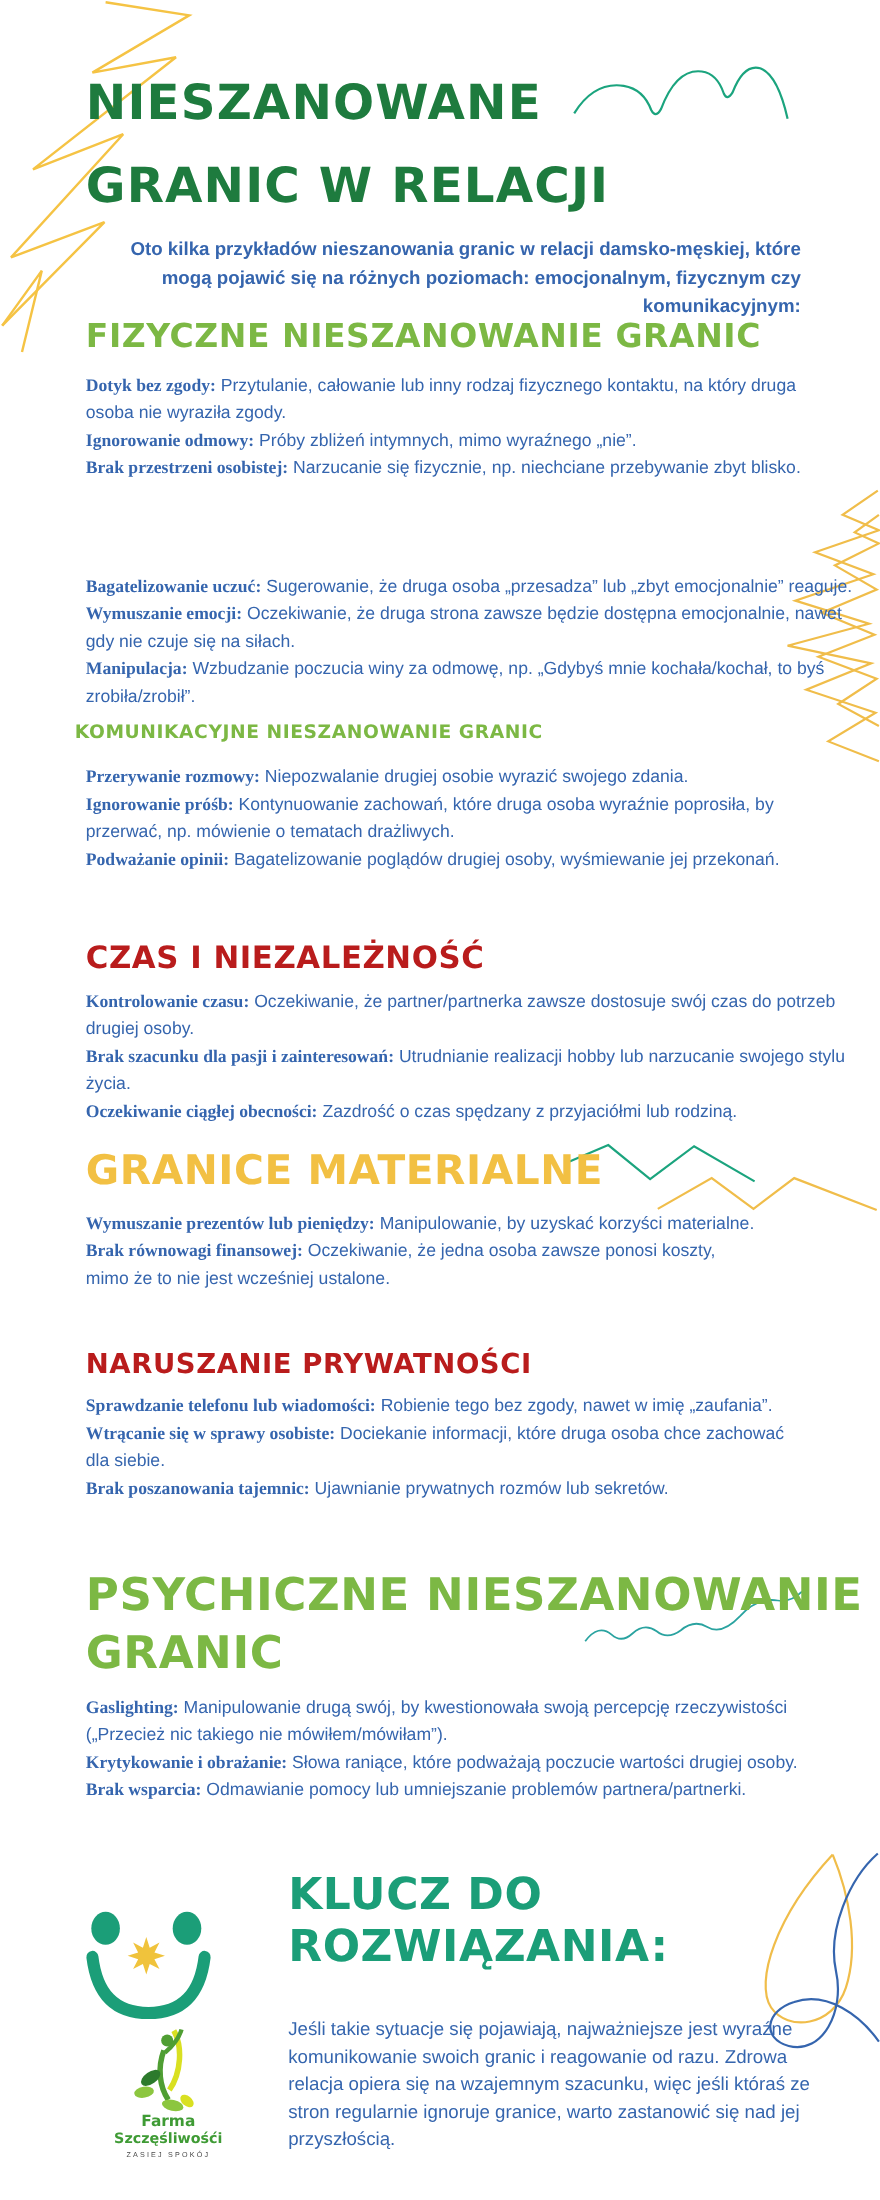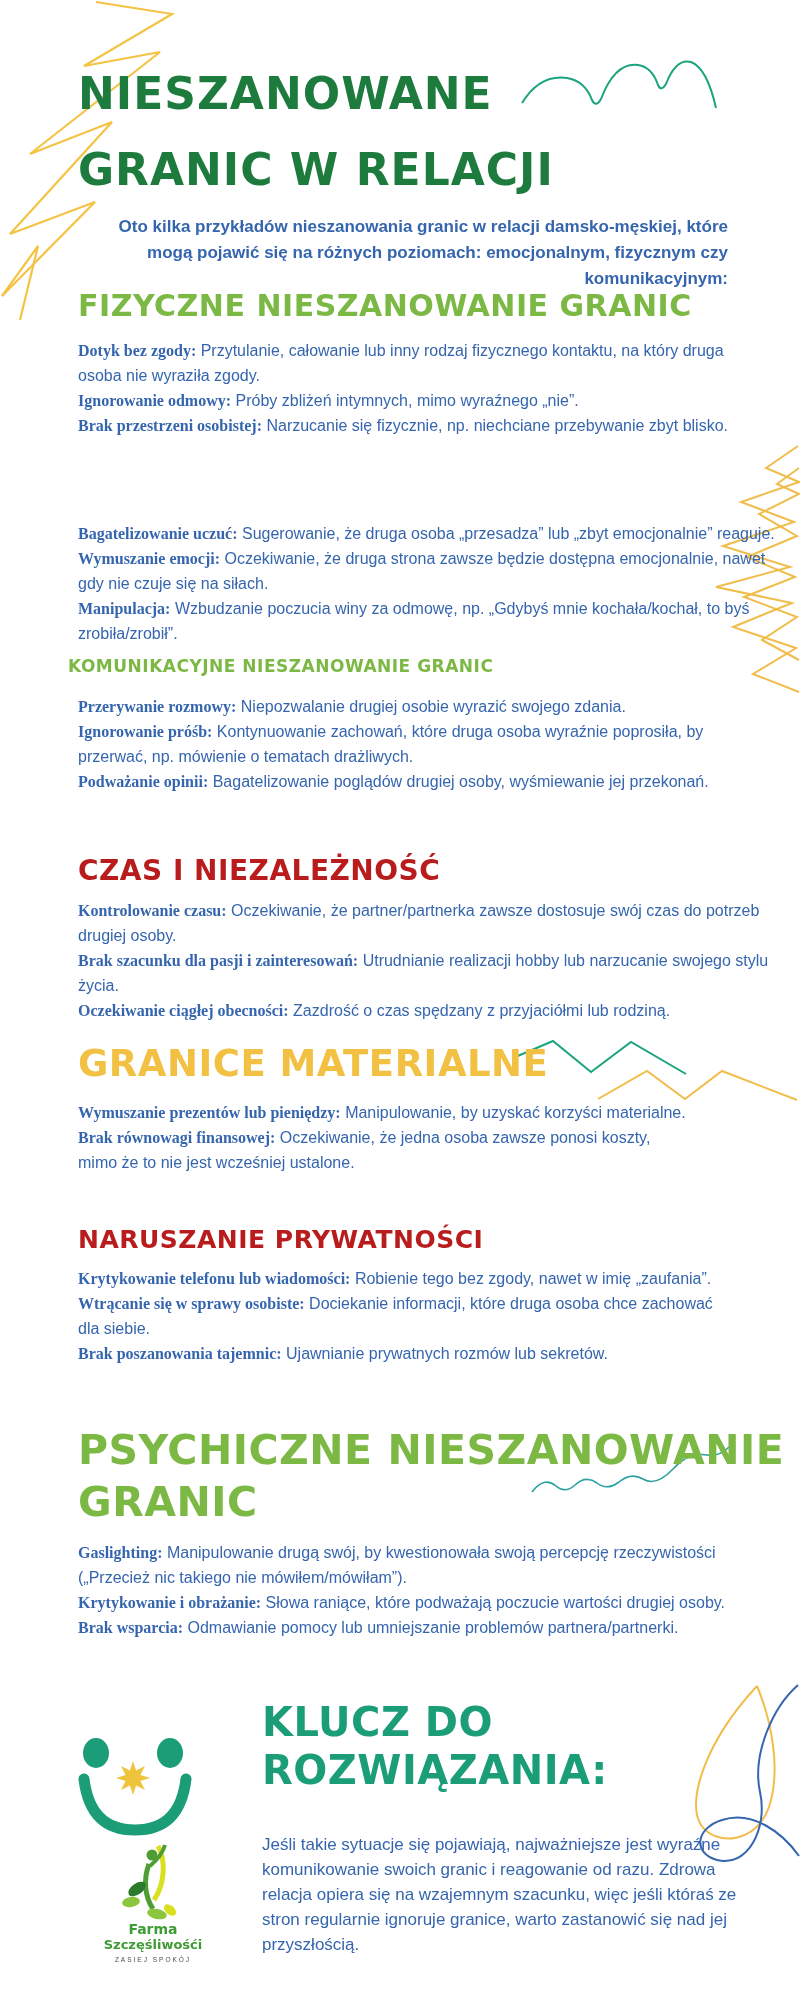--- a/index.html
+++ b/index.html
@@ -122,21 +122,21 @@
   </div>
 
   <div class="abs sec-h c-yl h5">GRANICE MATERIALNE</div>
   <div class="abs blist l5">
     <p><b>Wymuszanie prezentów lub pieniędzy:</b> <span>Manipulowanie, by uzyskać korzyści materialne.</span></p>
     <p><b>Brak równowagi finansowej:</b> <span>Oczekiwanie, że jedna osoba zawsze ponosi koszty, mimo że to nie jest wcześniej ustalone.</span></p>
   </div>
 
   <div class="abs sec-h c-tl h6">NARUSZANIE PRYWATNOŚCI</div>
   <div class="abs blist l6">
-    <p><b>Krytykowanie telefonu lub wiadomości:</b> <span>Robienie tego bez zgody, nawet w imię „zaufania”.</span></p>
+    <p><b>Sprawdzanie telefonu lub wiadomości:</b> <span>Robienie tego bez zgody, nawet w imię „zaufania”.</span></p>
     <p><b>Wtrącanie się w sprawy osobiste:</b> <span>Dociekanie informacji, które druga osoba chce zachować dla siebie.</span></p>
     <p><b>Brak poszanowania tajemnic:</b> <span>Ujawnianie prywatnych rozmów lub sekretów.</span></p>
   </div>
 
   <div class="abs sec-h c-lg h7">PSYCHICZNE NIESZANOWANIE GRANIC</div>
   <div class="abs blist l7">
     <p><b>Gaslighting:</b> <span>Manipulowanie drugą swój, by kwestionowała swoją percepcję rzeczywistości („Przecież nic takiego nie mówiłem/mówiłam”).</span></p>
     <p><b>Krytykowanie i obrażanie:</b> <span>Słowa raniące, które podważają poczucie wartości drugiej osoby.</span></p>
     <p><b>Brak wsparcia:</b> <span>Odmawianie pomocy lub umniejszanie problemów partnera/partnerki.</span></p>
   </div>

